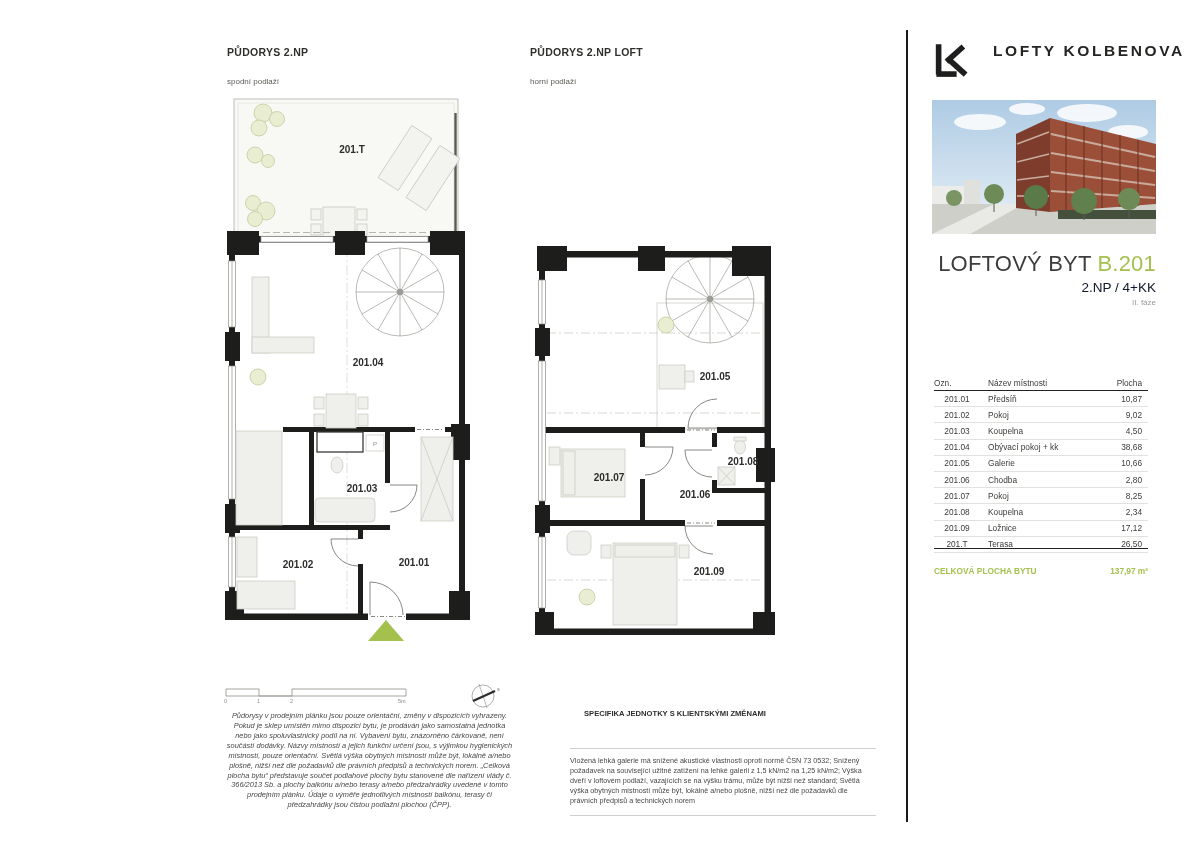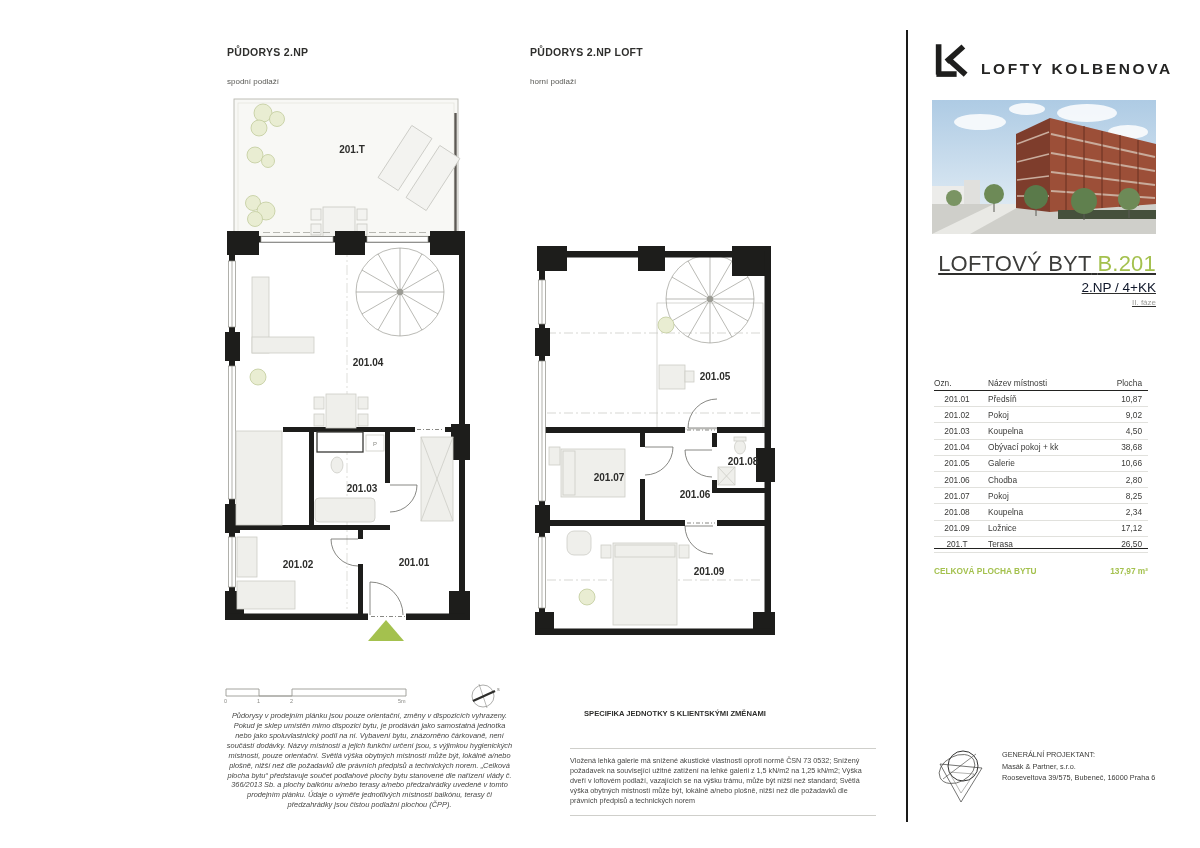--- a/index.html
+++ b/index.html
@@ -17,24 +17,24 @@
   .accent-text{color:var(--accent,#a4c14e);}
   
   .disclaimer{width:289px;font-size:7.4px;font-style:italic;line-height:1.34;color:#474745;text-align:center;}
   .specifics{width:306px;}
   .specifics-title{font-size:7.6px;font-weight:700;color:#2e2e2c;margin-left:14px;}
   .specifics-body{font-size:7.2px;line-height:1.4;color:#474745;margin-top:30px;
                   border-top:1px solid #cfcfcb;border-bottom:1px solid #cfcfcb;padding:7px 0 9px 0;}
   
   .v-divider{width:2px;background:#1a1a19;}
   
-  .brand{display:flex;align-items:flex-end;gap:12px;}
+  .brand{display:flex;align-items:flex-start;gap:24px;}
   .brand-name{font-size:15.5px;font-weight:700;letter-spacing:2.6px;color:#242423;}
   
-  .unit-block{width:224px;text-align:right;text-decoration:underline;}
+  .unit-block{width:224px;text-align:right;}
   .unit-title{font-size:22px;color:#3d3d3b;letter-spacing:.2px;}
   .unit-layout{font-size:13.5px;color:#0f172a;margin-top:3px;}
   .unit-phase{font-size:8px;color:#9a9a96;margin-top:3px;}
   
   .area-table{width:214px;font-size:8.3px;color:#3a3a38;}
   .tr{display:grid;grid-template-columns:46px 1fr 44px;align-items:center;height:15.2px;
       border-bottom:.8px solid #e1e1dd;}
   .tr .c1{text-align:center;}
   .tr .c2{text-align:left;padding-left:8px;}
   .tr .c3{text-align:right;padding-right:6px;}
@@ -439,28 +439,14 @@
         <span class="c2">Terasa</span>
         <span class="c3">26,50</span>
       </div>
   </div>
 
   <div class="abs total-row" style="left:934px;top:548px;">
     <span class="accent-text">CELKOVÁ PLOCHA BYTU</span>
     <span class="accent-text"><span>137,97</span>&nbsp;<span>m²</span></span>
   </div>
 
-  <div class="abs projektant" style="left:930px;top:743px;">
-    <svg width="62" height="64" viewBox="0 0 62 64">
-      <circle cx="33" cy="23" r="15" fill="none" stroke="#1c1c1b" stroke-width="0.9"></circle>
-      <ellipse cx="27" cy="26" rx="19" ry="13" fill="none" stroke="#4a4a47" stroke-width="0.7" transform="rotate(-28 27 26)"></ellipse>
-      <polygon points="10,21 52,25 31,59" fill="none" stroke="#3a3a38" stroke-width="0.7"></polygon>
-      <polygon points="19,29 44,31 31,50" fill="none" stroke="#6a6a66" stroke-width="0.5"></polygon>
-      <line x1="13" y1="36" x2="46" y2="11" stroke="#3a3a38" stroke-width="0.6"></line>
-    </svg>
-    <div class="proj-text">
-      <div>GENERÁLNÍ PROJEKTANT:</div>
-      <div>Masák &amp; Partner, s.r.o.</div>
-      <div>Rooseveltova 39/575, Bubeneč, 16000 Praha 6</div>
-    </div>
-  </div>
 
 </div>
 
 </body></html>

